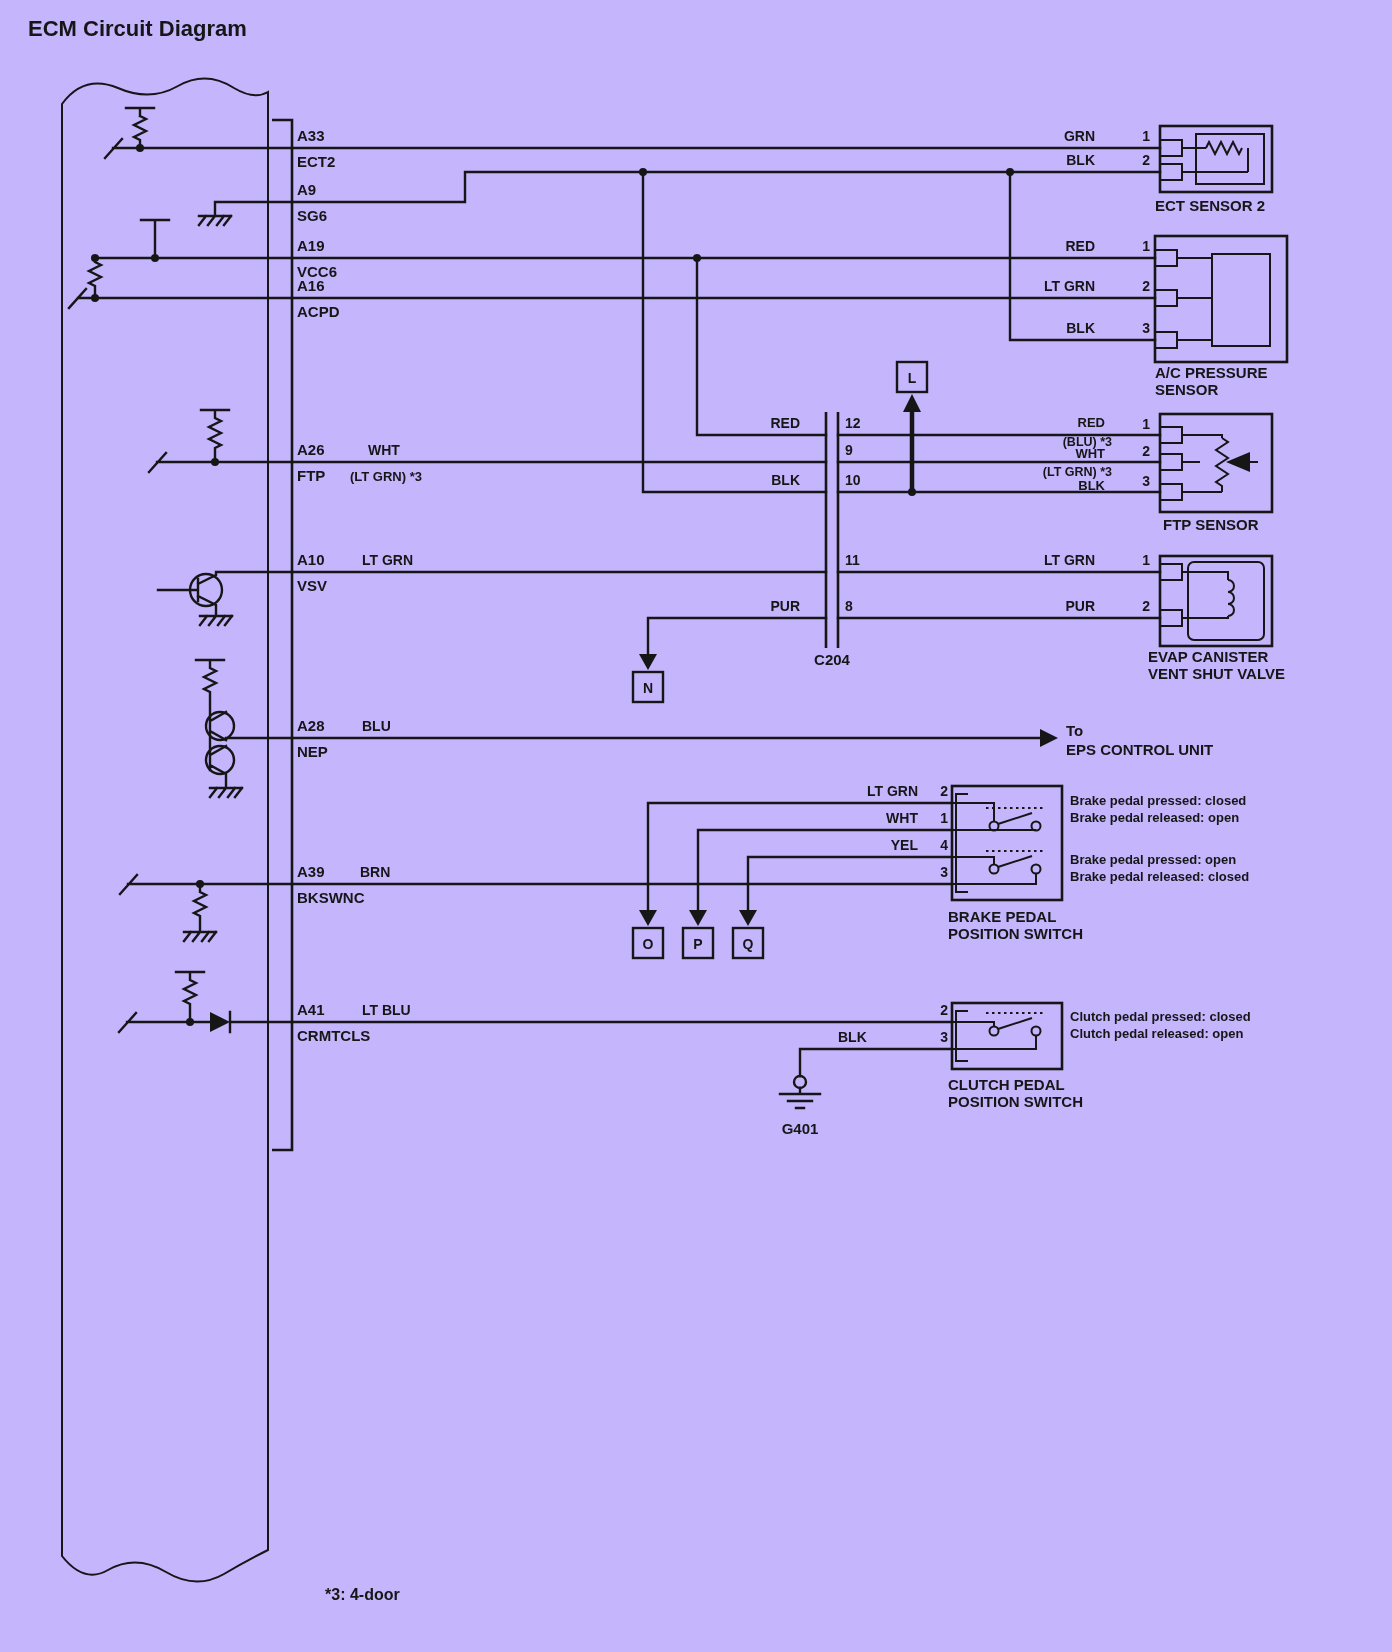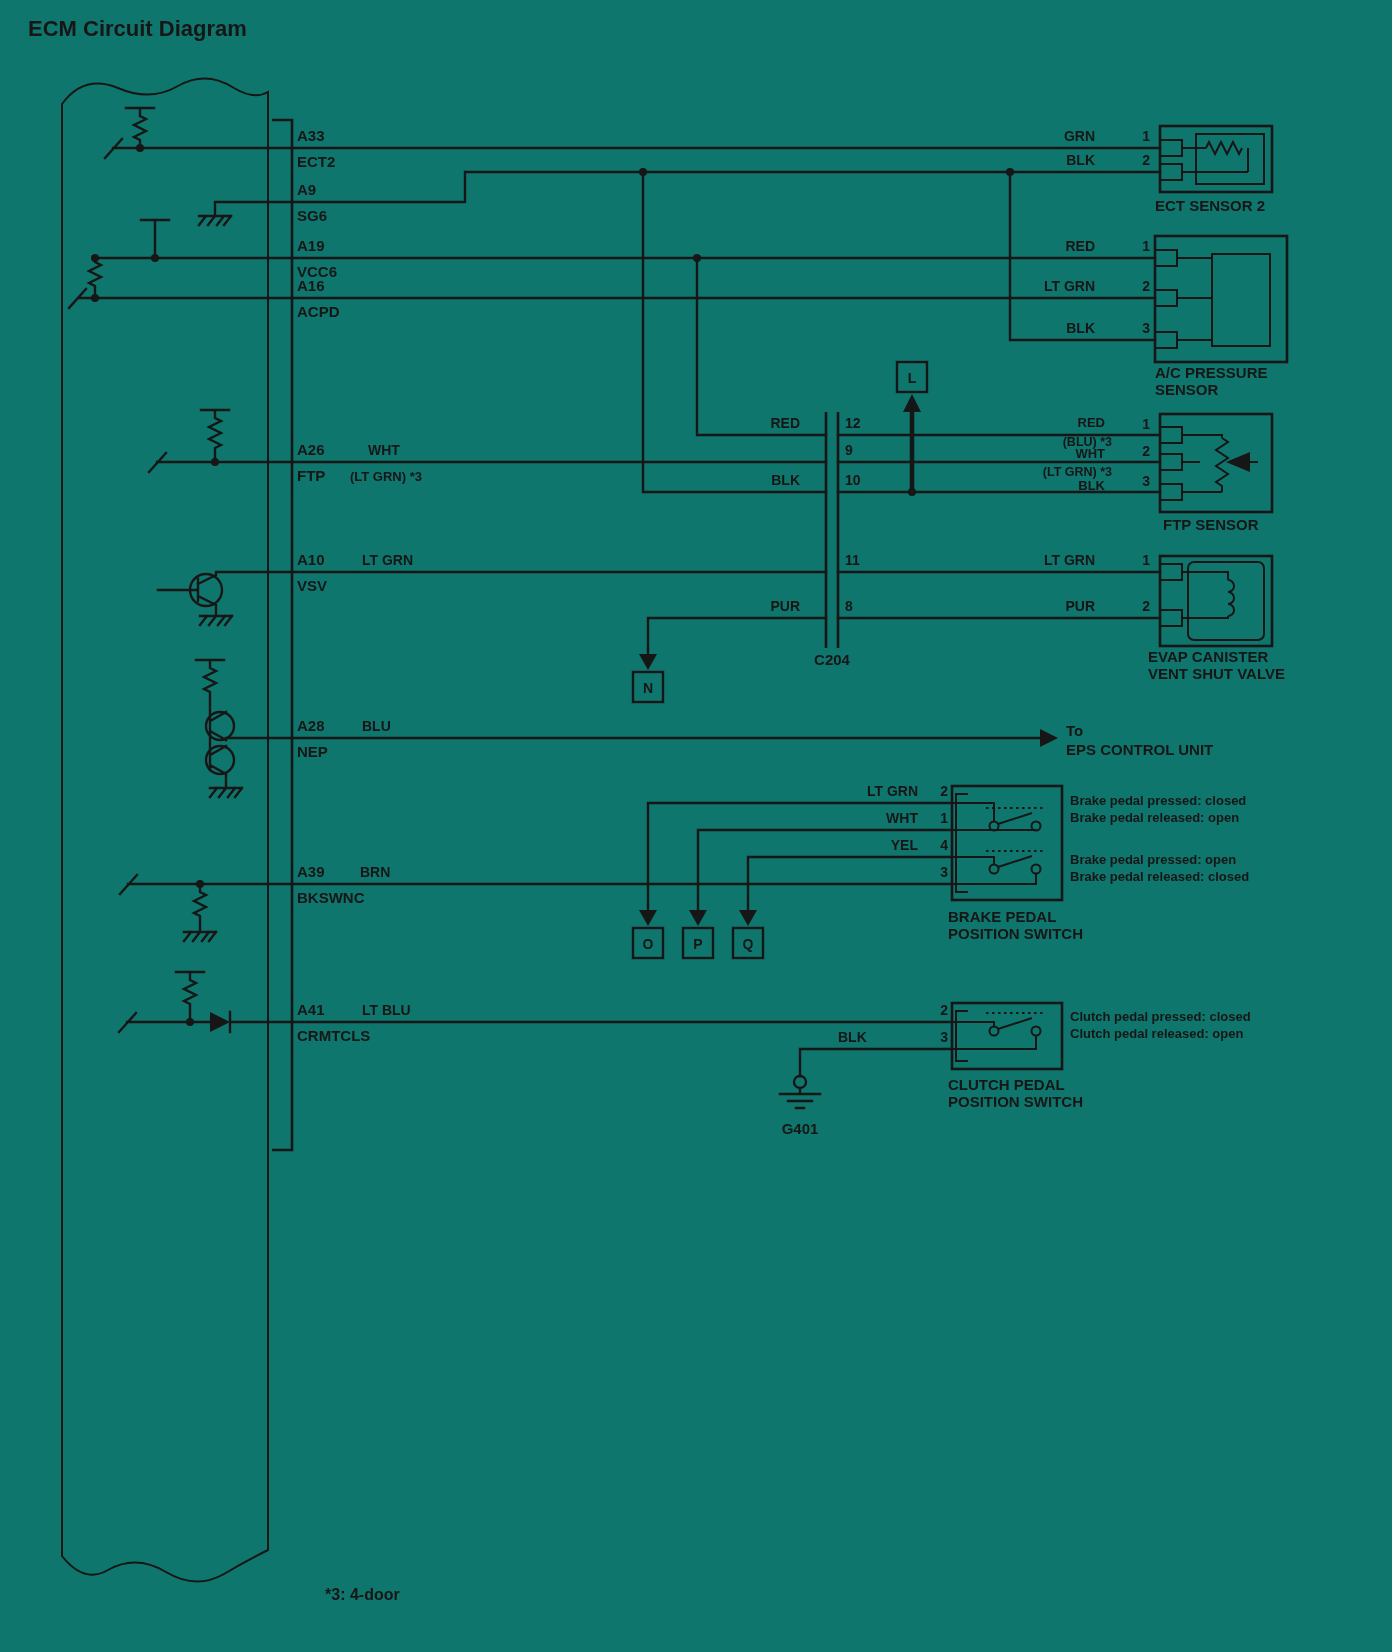--- a/index.html
+++ b/index.html
@@ -1,16 +1,16 @@
 <!DOCTYPE html>
 <html><head>
 <meta charset="utf-8">
 <style>
   html,body{margin:0;padding:0;background:#ffffff}
-  .wrap{width:1392px;height:1652px;position:relative;background:#0f766e;overflow:hidden}
+  .wrap{width:1392px;height:1652px;position:relative;background:#c4b5fd;overflow:hidden}
   svg{display:block}
   text{font-family:"Liberation Sans",sans-serif;font-weight:700;fill:#161616}
   .t22{font-size:22px}
   .t16{font-size:16px}
   .t15{font-size:15px}
   .t14{font-size:14px}
   .t13{font-size:13px}
   .t12{font-size:12.5px}
   .w{stroke:#161616;stroke-width:2.4;fill:none;stroke-linecap:square}
   .w26{stroke:#161616;stroke-width:2.6;fill:none}

